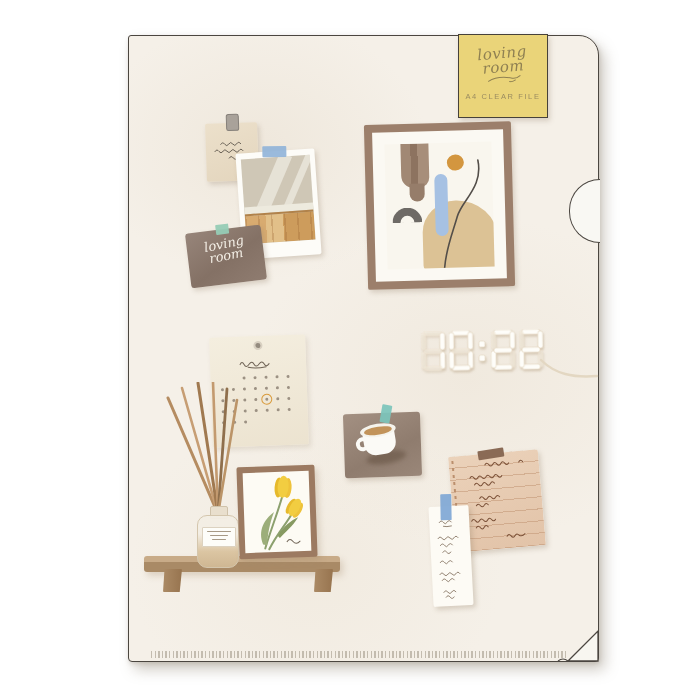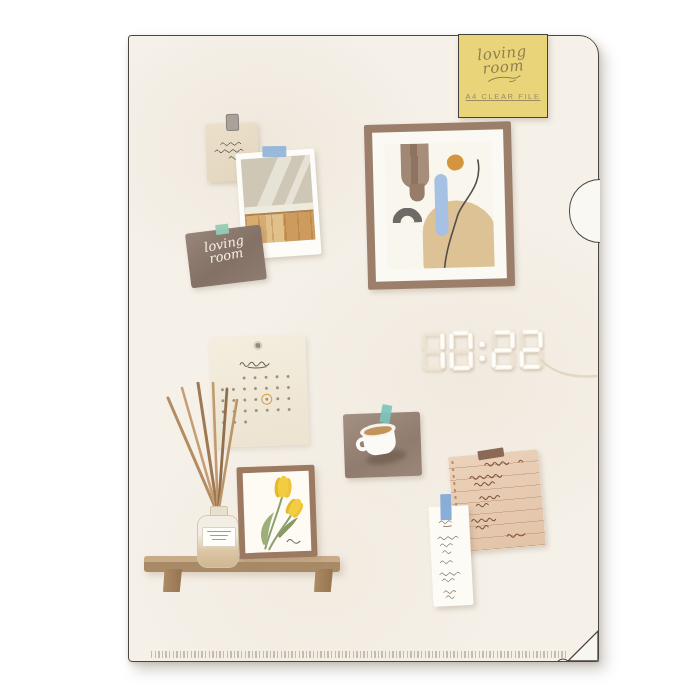--- a/index.html
+++ b/index.html
@@ -18,21 +18,21 @@
     border:1.5px solid #4b4640;border-right:none;border-radius:32px 0 0 32px;}
   .serration{position:absolute;left:22px;top:615px;width:415px;height:7px;opacity:.8;
     background:repeating-linear-gradient(90deg,#b7afa1 0 1.3px,transparent 1.3px 3.6px);}
   .corner-cut{position:absolute;right:-1px;bottom:-1px;width:42px;height:42px;}
   
   .label{position:absolute;left:329px;top:-1.6px;width:90px;height:84px;box-sizing:border-box;
     background:#ead479;border:1.6px solid #46413a;text-align:center;}
   .label-script{margin-top:11px;font-family:"DejaVu Serif",serif;font-style:italic;
     color:#8f8052;font-size:15px;line-height:.95;letter-spacing:.5px;transform:rotate(-5deg);}
   .label-script .fl{display:block;margin:1px auto 0;}
-  .label-sub{margin-top:9px;font-size:7.5px;letter-spacing:1.6px;color:#9a8c60;text-decoration:underline;}
+  .label-sub{margin-top:9px;font-size:7.5px;letter-spacing:1.6px;color:#9a8c60;}
   
   .abs{position:absolute;}
   .cardshadow{box-shadow:2px 3px 5px rgba(150,130,105,.3);}
   .script-svg{stroke-linecap:round;fill:none;}
   
   .memo{left:77px;top:87px;width:52px;height:58px;background:linear-gradient(160deg,#ece0cb,#e3d5bd);
     border-radius:2px;transform:rotate(-2deg);}
   .memo-clip{position:absolute;left:21px;top:-9px;width:11px;height:15px;background:#a9a29a;
     border:1px solid #86807a;border-radius:2.5px;}
   

